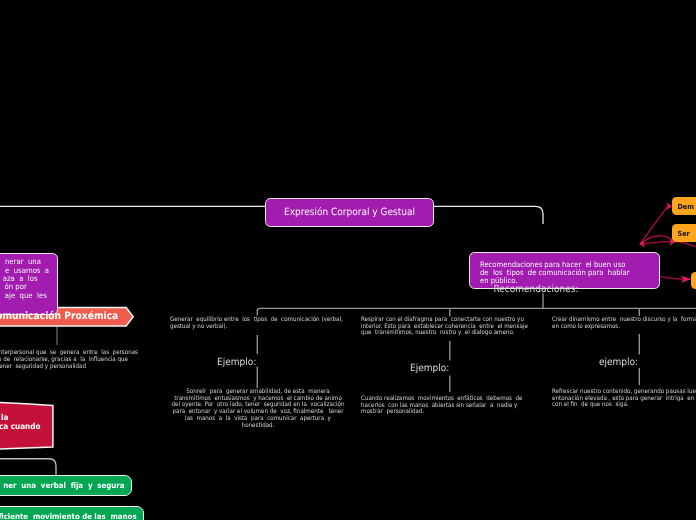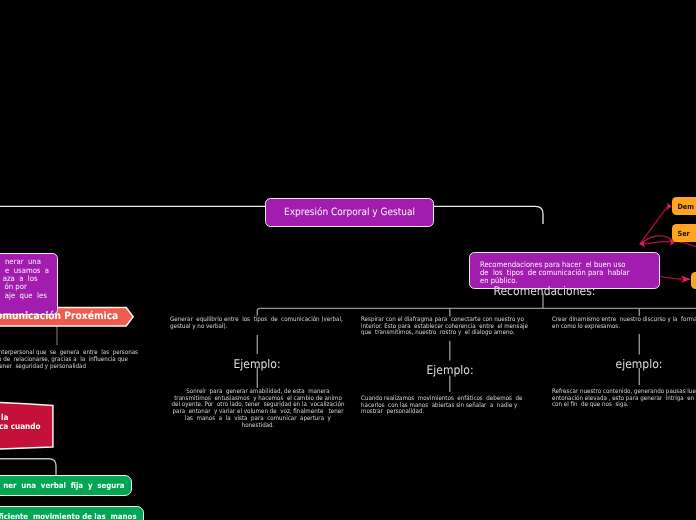--- a/index.html
+++ b/index.html
@@ -51,21 +51,21 @@
   .org1{left:672px;top:197px;width:130px;height:18.2px;}
   .org2{left:672px;top:224.2px;width:130px;height:18.2px;}
   .org3{left:690.8px;top:271.5px;width:130px;height:17.5px;}
 
   
   .cap{position:absolute;color:#d5d5d7;font-size:6.2px;line-height:6.7px;white-space:pre;}
   .cap.c{text-align:center;}
   .cap .ln{display:block;white-space:pre;}
   .capL{line-height:6.8px;}
   .capL .ln{text-align:right;}
-  .lbl{position:absolute;color:#dcdcde;font-size:12px;text-align:center;}
+  .lbl{position:absolute;color:#dcdcde;font-size:10px;}
 </style>
 </head>
 <body>
 
 <div id="canvas">
 
   <svg class="lines" viewBox="0 0 696 520" xmlns="http://www.w3.org/2000/svg" shape-rendering="geometricPrecision">
     <g fill="none" stroke="#eceaea" stroke-width="1.3">
       <path d="M348.5 198.5 L348.5 206.4"></path>
       <path d="M-5 206.4 L535.5 206.4 Q543 206.4 543 213.9 L543 224"></path>

